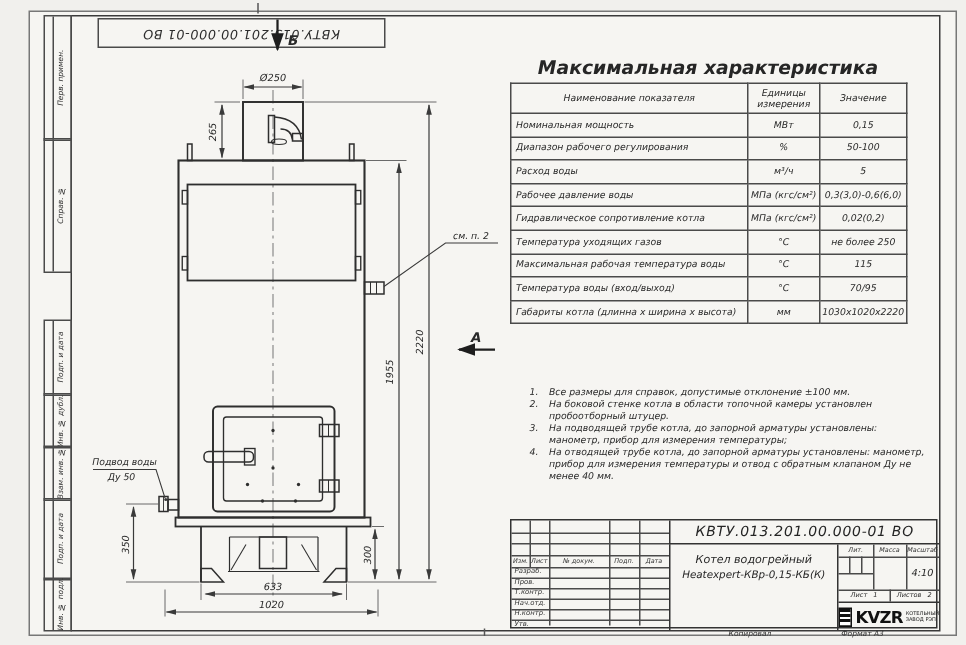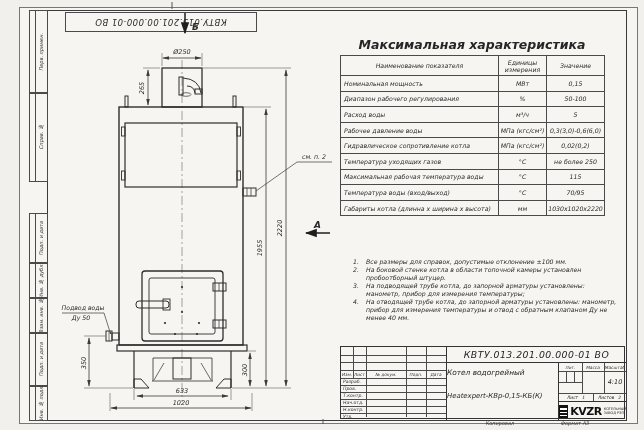--- a/index.html
+++ b/index.html
@@ -33,23 +33,23 @@
   .note{display:flex;font-size:6.2px;font-style:italic;line-height:7.8px;color:#2a2a2a;margin-bottom:.5px;}
   .note .num{width:13px;flex:0 0 13px;}
   .note .txt{flex:1;}
   
   .tblock{left:340px;top:346px;width:285px;height:73px;border:1.4px solid #333;box-sizing:border-box;}
   .tblock .cell{position:absolute;box-sizing:border-box;}
   .hl{position:absolute;border-top:1px solid #4a4a4a;height:0;}
   .vl{position:absolute;border-left:1px solid #4a4a4a;width:0;}
   .tb-doc{left:105px;top:0;width:180px;height:16px;border-bottom:1px solid #333;border-left:1px solid #333;
           display:flex;align-items:center;justify-content:center;font-size:9.3px;font-style:italic;letter-spacing:.5px;color:#242424;}
-  .tb-name{left:105px;top:16px;width:113px;height:57px;border-left:1px solid #333;border-right:1px solid #333;}
+  .tb-name{left:105px;top:16px;width:113px;height:57px;border-left:1px solid #333;border-right:1px solid #333;text-align:center;}
   .tb-name .l1{margin-top:5px;font-size:7.4px;font-style:italic;}
-  .tb-name .l2{margin-top:15px;font-size:6.9px;font-style:italic;}
+  .tb-name .l2{margin-top:2px;font-size:6.9px;font-style:italic;}
   .small-lbl{font-size:4.3px;font-style:italic;display:flex;align-items:center;justify-content:center;color:#333;}
   .rev-lbl{font-size:4.6px;font-style:italic;display:flex;align-items:center;padding-left:2px;color:#333;}
   .logo-row{left:218px;top:54px;width:67px;height:19px;border-top:1px solid #333;display:flex;align-items:center;justify-content:center;gap:2px;}
   .logo-ico{width:11px;height:11px;background:repeating-linear-gradient(#111 0 2px,#fff 2px 3.5px);border:1px solid #111;}
   .logo-txt{font-size:11px;font-weight:700;letter-spacing:-.5px;color:#111;font-style:normal;}
   .logo-sub{display:flex;flex-direction:column;justify-content:center;}
   .logo-sub span{font-size:3.4px;line-height:4px;color:#222;}
   .footer-txt{top:420px;font-size:5px;font-style:italic;color:#333;text-align:center;}
   svg text{fill:#2a2a2a;font-family:"DejaVu Sans",sans-serif;font-style:italic;}
 </style>

